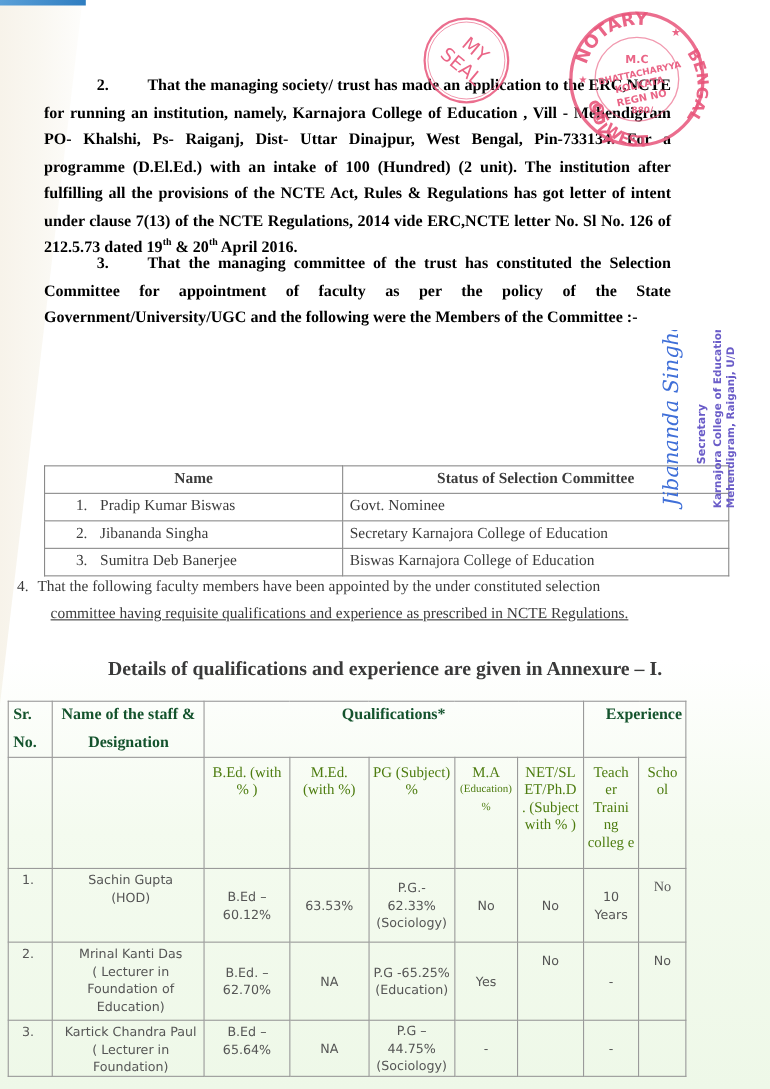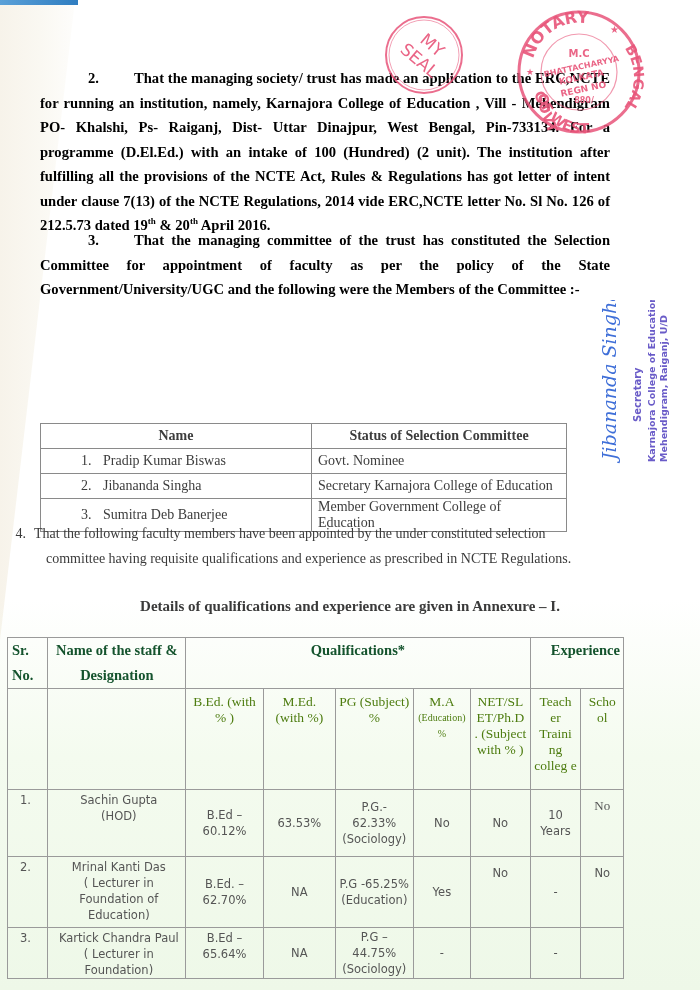--- a/index.html
+++ b/index.html
@@ -29,40 +29,40 @@
       font-weight: bold; font-size: 14.6px; line-height: 24.5px;
       text-align: justify; color: #000000;
     }
     .para .num { display: inline-block; width: 46px; padding-left: 48px; }
     #para2 { top: 66px; }
     #para3 { top: 228px; }
     sup { font-size: 9px; line-height: 0; }
 
     table { border-collapse: collapse; position: absolute; }
     .committee {
-      left: 40px; top: 423px; width: 527px;
+      left: 40px; top: 423px; width: 623px;
       font-size: 14px; color: #3c3c3c;
     }
     .committee td, .committee th {
       border: 1px solid #8a8a8a; height: 24px; padding: 0 6px;
     }
     .committee th { font-weight: bold; text-align: center; }
-    .committee td.name { padding-left: 40px; }
+    .committee td.name { padding-left: 28px; }
     .committee td.name .n { display: inline-block; width: 22px; }
 
     .para4 {
       position: absolute; left: 8px; top: 521px; width: 615px;
       font-size: 14px; line-height: 25px; color: #3a3a3a; text-align: justify;
     }
     .para4 .num { display: inline-block; width: 18px; text-align: right; margin-right: 8px; }
-    .para4 .cont { padding-left: 38px; display: block; text-align: left; }
+    .para4 .cont { padding-left: 38px; display: block; text-align: left; text-decoration: underline; }
 
     .annex {
       position: absolute; left: 0; top: 598px; width: 700px; text-align: center;
-      font-weight: bold; font-size: 15px; color: #3a3a3a;
+      font-weight: bold; font-size: 18px; color: #3a3a3a;
     }
 
     .qual {
       left: 7px; top: 637px; width: 458px;
       font-size: 13px; color: #4a4a4a;
       width: 458px;
     }
     .qual td, .qual th { border: 1px solid #9a9a9a; padding: 0 3px; vertical-align: top; }
     .qual .h1 th { font-family: "Liberation Serif", serif; font-weight: bold; font-size: 14.5px; color: #14532d; height: 48px; line-height: 25px; }
     .qual .h2 td { font-family: "Liberation Serif", serif; text-align: center; font-size: 13.5px; line-height: 16px; height: 95px; padding-top: 5px; color: #4d7c0f; }
@@ -106,21 +106,21 @@
     <tr>
       <td class="name"><span class="n">1.</span><span>Pradip Kumar Biswas</span></td>
       <td>Govt. Nominee</td>
     </tr>
     <tr>
       <td class="name"><span class="n">2.</span><span>Jibananda Singha</span></td>
       <td>Secretary Karnajora College of Education</td>
     </tr>
     <tr>
       <td class="name"><span class="n">3.</span><span>Sumitra Deb Banerjee</span></td>
-      <td>Member Government College of Education</td>
+      <td>Biswas Karnajora College of Education</td>
     </tr>
   </tbody>
     </table>
 
   <div class="para4">
     <span class="num">4.</span><span>That the following faculty members have been appointed by the under constituted selection</span>
     <span class="cont">committee having requisite qualifications and experience as prescribed in NCTE Regulations.</span>
   </div>
 
   <div class="annex">Details of qualifications and experience are given in Annexure – I.</div>

